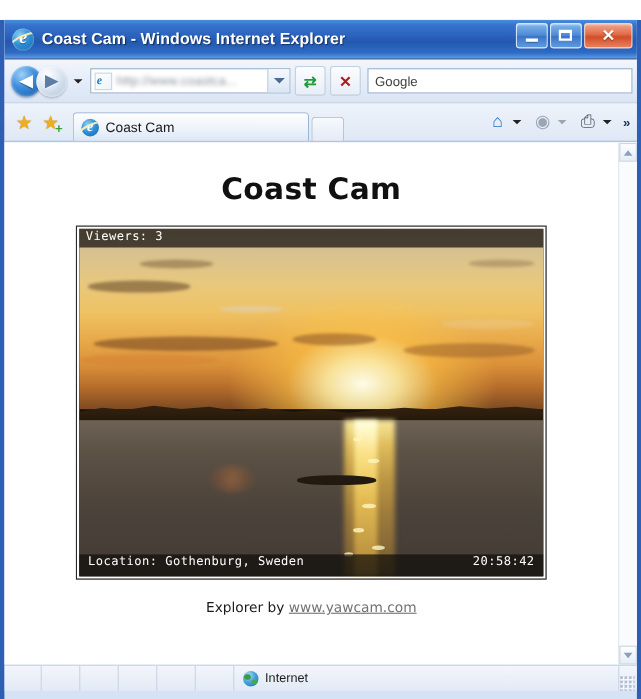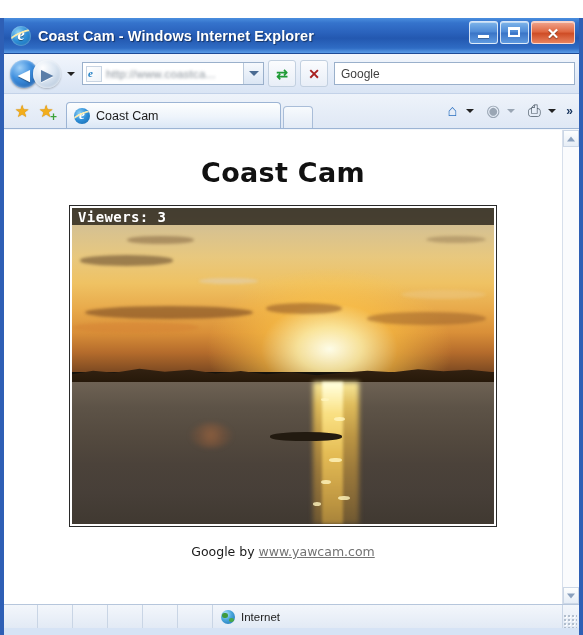--- a/index.html
+++ b/index.html
@@ -497,27 +497,26 @@
     width: 10%; height: 8%;
     border-radius:50%;
     background: radial-gradient(circle, rgba(214,120,60,.42) 0%, rgba(190,100,50,.18) 55%, rgba(180,95,45,0) 100%);
     filter: blur(2.5px);
   }
   .osd {
     position:absolute;
     left:0; right:0;
     background: rgba(16,14,10,.72);
     font-family: "DejaVu Sans Mono", monospace;
-    font-size: 14px;
+    font-size: 11px;
     color: #ffffff;
     letter-spacing: .4px;
     display:flex;
-    align-items:flex-end;
+    align-items:flex-start;
     box-sizing:border-box;
-    font-weight:bold;
   }
   .osd-top { top:0; height:17px; padding-left:6px; }
   .osd-bot { bottom:0; height:20px; padding:0 8px; justify-content:space-between; }
 
   .powered {
     text-align:center;
     margin-top: 18px;
     font-size: 12.5px;
     color: #1a1a1a;
     font-family: "DejaVu Sans", sans-serif;
@@ -758,25 +757,29 @@
           <div class="glint" style="left:59%; top:86%; width:2.4%; height:1.4%;"></div>
           <div class="glint" style="left:63%; top:91%; width:2.8%; height:1.4%;"></div>
           <div class="glint" style="left:57%; top:93%; width:2.0%; height:1.2%;"></div>
 
           <div class="island"></div>
           <div class="lensflare"></div>
 
           <div class="osd osd-top">
             <span>Viewers: 3</span>
           </div>
+          <div class="osd osd-bot">
+            <span>Location: Gothenburg, Sweden</span>
+            <span>20:58:42</span>
+          </div>
         </div>
       </div>
 
       <div class="powered">
-        <span>Google by </span><a href="#">www.yawcam.com</a>
+        <span>Explorer by </span><a href="#">www.yawcam.com</a>
       </div>
     </div>
 
     <div class="vscroll">
       <div class="sb-btn sb-up">
         <span class="sb-arrow"></span>
       </div>
       <div class="sb-track"></div>
       <div class="sb-btn sb-down">
         <span class="sb-arrow"></span>

